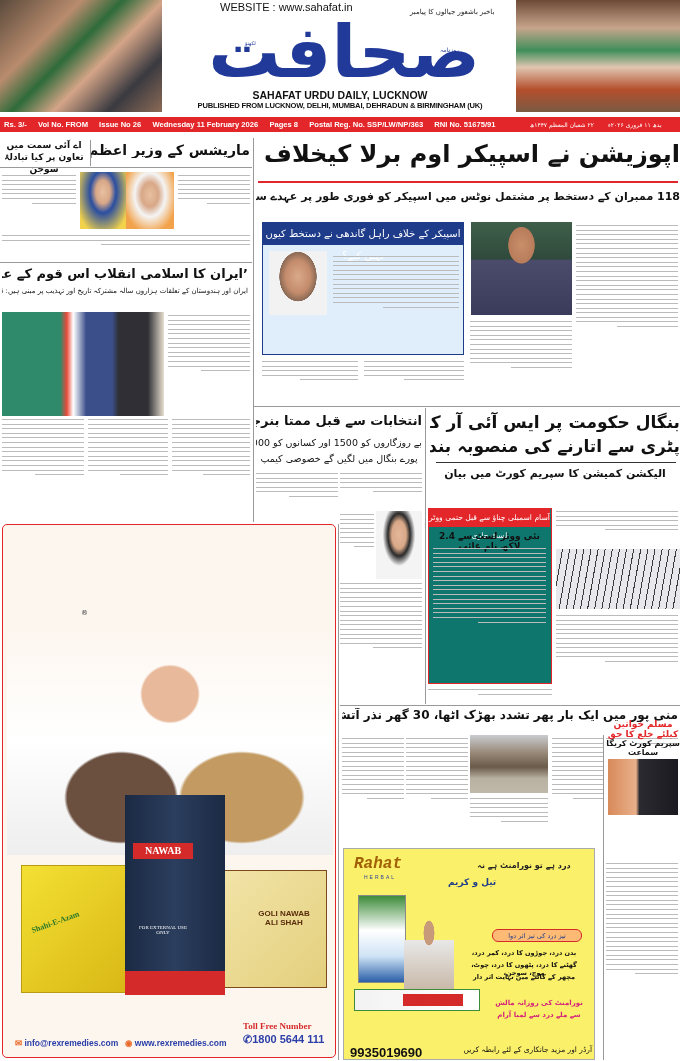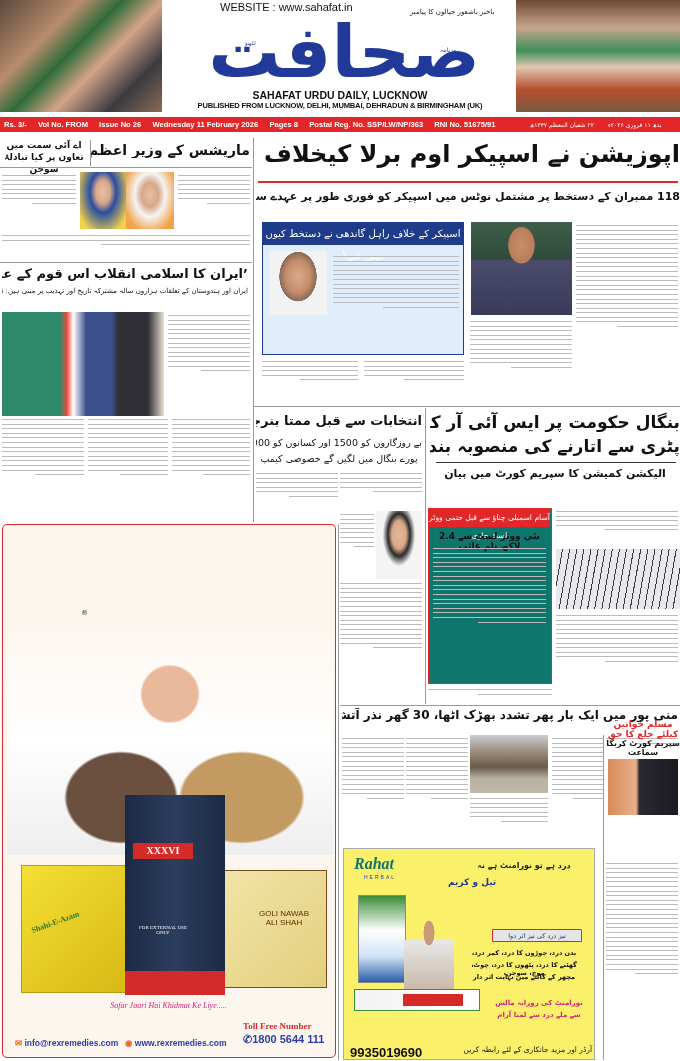--- a/index.html
+++ b/index.html
@@ -68,36 +68,36 @@
   #rex-logo-txt { position:absolute; left:0; top:22px; width:64px; text-align:center; font-size:8px; color:#3a4aa8; font-weight:bold; }
   #rex-reg { position:absolute; left:78px; top:84px; font-size:7px; color:#333; }
   #rex-photo { position:absolute; left:4px; top:100px; width:326px; height:230px; background: radial-gradient(ellipse at 35% 75%, #6b5040 0%, #6b5040 18%, transparent 19%), radial-gradient(ellipse at 72% 75%, #c29a62 0%, #c29a62 18%, transparent 19%), radial-gradient(ellipse at 50% 30%, #e8b99a 0%, #e8b99a 12%, transparent 13%), linear-gradient(180deg,#fdf6ef 0%,#fff 50%,#eee 100%); }
   .box { position:absolute; }
   #box-yellow { left:18px; top:340px; width:105px; height:128px; background:linear-gradient(135deg,#f4e034,#d9b815); border:1px solid #b89c10; }
   #box-farrah { left:122px; top:270px; width:100px; height:200px; background:linear-gradient(90deg,#1b2a44,#2c3e5e 50%,#1b2a44); }
   #farrah-label { position:absolute; left:8px; top:48px; width:60px; height:16px; background:#d42a2a; color:#fff; font-size:10px; font-family:"Liberation Serif",serif; font-weight:bold; text-align:center; line-height:16px; }
   #farrah-ext { position:absolute; left:8px; top:130px; width:60px; color:#fff; font-size:5px; font-family:"Liberation Serif",serif; text-align:center; }
   #farrah-bottom { position:absolute; left:0; top:176px; width:100px; height:24px; background:#d42a2a; }
   #box-goli { left:220px; top:345px; width:104px; height:118px; background:linear-gradient(135deg,#f2e4a8,#e3cf7c); border:1px solid #7b4a1c; }
-  #goli-label { position:absolute; left:32px; top:38px; width:56px; color:#5a2d0c; font-size:8px; font-weight:normal; text-align:center; font-family:"Liberation Sans",sans-serif; line-height:9px; }
+  #goli-label { position:absolute; left:32px; top:38px; width:56px; color:#5a2d0c; font-size:8px; font-weight:bold; text-align:center; font-family:"Liberation Sans",sans-serif; line-height:9px; }
   #shahi-label { position:absolute; left:8px; top:50px; width:60px; color:#2f7a2a; font-size:8px; font-weight:bold; font-family:"Liberation Serif",serif; transform:rotate(-20deg); }
   #rex-safar { position:absolute; left:0; top:476px; width:331px; text-align:center; font-size:8px; color:#d4237c; font-family:"Liberation Serif",serif; font-style:italic; }
   #rex-name { position:absolute; left:10px; top:488px; font-family:"Liberation Sans",sans-serif; font-weight:bold; font-size:22px; color:#2a3fa8; letter-spacing:0.5px; }
   #rex-email { position:absolute; left:12px; top:513px; font-family:"Liberation Sans",sans-serif; font-size:8.5px; color:#2a3fa8; font-weight:bold; }
   #rex-web { position:absolute; left:122px; top:513px; font-family:"Liberation Sans",sans-serif; font-size:8.5px; color:#2a3fa8; font-weight:bold; }
   #rex-tollfree { position:absolute; left:240px; top:496px; font-family:"Liberation Serif",serif; font-size:9px; color:#d42a2a; font-weight:bold; }
   #rex-phone { position:absolute; left:240px; top:508px; font-family:"Liberation Sans",sans-serif; font-size:11px; color:#2a3fa8; font-weight:bold; }
 
   #rahat-ad { left:343px; top:848px; width:252px; height:212px; background:#fbf06a; border:1px solid #aaa; overflow:hidden; }
-  #rahat-logo { position:absolute; left:10px; top:6px; font-family:Liberation Serif, serif; font-style:italic; font-weight:bold; font-size:16px; color:#0f766e; }
+  #rahat-logo { position:absolute; left:10px; top:6px; font-family:Liberation Mono, monospace; font-style:italic; font-weight:bold; font-size:16px; color:#a16207; }
   #rahat-herbal { position:absolute; left:20px; top:25px; font-size:5px; letter-spacing:2px; color:#2a3f9a; font-family:"Liberation Sans",sans-serif; }
   #rahat-tag { position:absolute; left:110px; top:12px; width:140px; text-align:center; direction:rtl; font-size:8px; color:#222; font-weight:bold; }
   #rahat-brand { position:absolute; left:110px; top:26px; width:130px; text-align:center; direction:rtl; font-size:26px; color:#e3262a; font-weight:bold; }
   #rahat-oil { position:absolute; left:104px; top:28px; direction:rtl; font-size:9px; color:#1f3c8a; font-weight:bold; }
-  #rahat-pill { position:absolute; left:148px; top:80px; width:90px; height:13px; border:1px solid #d42a2a; border-radius:1px; background:#e5e5e5; font-size:6.5px; color:#1f3c8a; text-align:center; direction:rtl; line-height:12px; }
+  #rahat-pill { position:absolute; left:148px; top:80px; width:90px; height:13px; border:1px solid #d42a2a; border-radius:6px; background:#fdba74; font-size:6.5px; color:#1f3c8a; text-align:center; direction:rtl; line-height:12px; }
   #rahat-list1, #rahat-list2, #rahat-list3 { position:absolute; left:120px; width:120px; text-align:center; direction:rtl; font-size:6.5px; color:#111; font-weight:bold; }
   #rahat-list1 { top:100px; } #rahat-list2 { top:112px; } #rahat-list3 { top:124px; }
   #rahat-massage1, #rahat-massage2 { position:absolute; left:140px; width:110px; text-align:center; direction:rtl; font-size:7px; color:#d4237c; font-weight:bold; }
   #rahat-massage1 { top:150px; } #rahat-massage2 { top:162px; }
   #rahat-box-img { position:absolute; left:14px; top:46px; width:48px; height:88px; background:linear-gradient(180deg,#3d8c3a,#fff 40%,#cfe3f5 70%,#2a5fa8); border:1px solid #888; }
   #rahat-man { position:absolute; left:60px; top:70px; width:50px; height:70px; background:radial-gradient(ellipse at 50% 20%,#c79a7a 0%,#c79a7a 15%,transparent 16%),linear-gradient(180deg,transparent 30%,#e8e8e8 30%,#c9b9a9 100%); }
   #rahat-tube { position:absolute; left:10px; top:140px; width:126px; height:22px; background:linear-gradient(90deg,#f2f2f2,#fff); border:1px solid #3d8c3a; }
   #rahat-tube-red { position:absolute; left:48px; top:4px; width:60px; height:12px; background:#d42a2a; }
   #rahat-footer { position:absolute; left:0; top:176px; width:252px; height:17px; background:#1f3c8a; color:#f7e34a; font-family:"Liberation Sans",sans-serif; font-weight:bold; font-size:9px; line-height:17px; padding-left:6px; white-space:nowrap; }
   #rahat-footer span.w { color:#fff; font-size:7.5px; }
@@ -505,25 +505,24 @@
 <div class="abs" id="rex-ad">
   <div id="rex-photo"></div>
   <div id="rex-reg">®</div>
   <div class="box" id="box-yellow">
     <div id="shahi-label">Shahi-E-Azam</div>
   </div>
   <div class="box" id="box-goli">
     <div id="goli-label">GOLI NAWAB ALI SHAH</div>
   </div>
   <div class="box" id="box-farrah">
-    <div id="farrah-label">XXXVI</div>
+    <div id="farrah-label">NAWAB</div>
     <div id="farrah-ext">FOR EXTERNAL USE ONLY</div>
     <div id="farrah-bottom"></div>
   </div>
-  <div id="rex-safar">Safar Jaari Hai Khidmat Ke Liye.....</div>
   <div id="rex-email"><span style="color:#e86a2a;">✉ </span><span>info@rexremedies.com</span></div>
   <div id="rex-web"><span style="color:#e86a2a;">◉ </span><span>www.rexremedies.com</span></div>
   <div id="rex-tollfree">Toll Free Number</div>
   <div id="rex-phone"><span>✆</span><span>1800 5644 111</span></div>
 </div>
 
 <div class="abs" id="rahat-ad">
   <div id="rahat-logo">Rahat</div>
   <div id="rahat-herbal">HERBAL</div>
   <div id="rahat-tag">درد ہے تو نورامنٹ ہے نہ</div>

